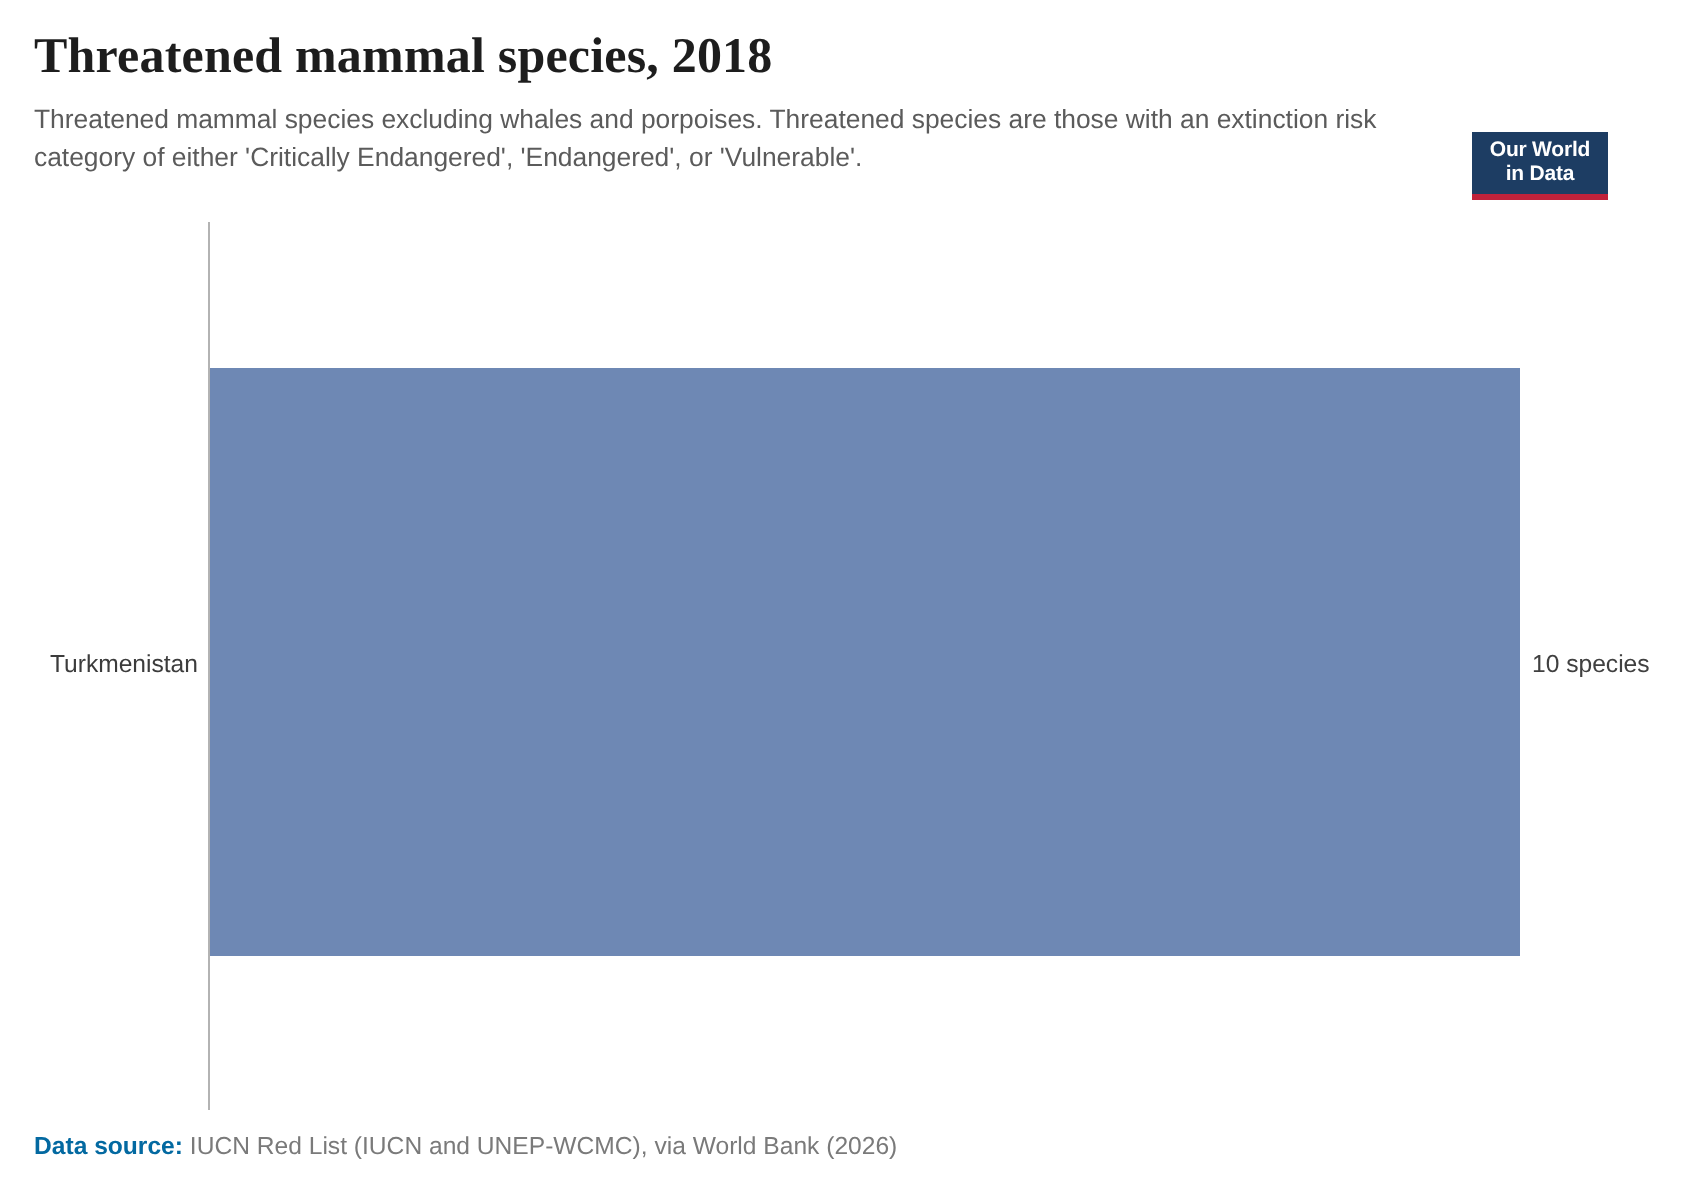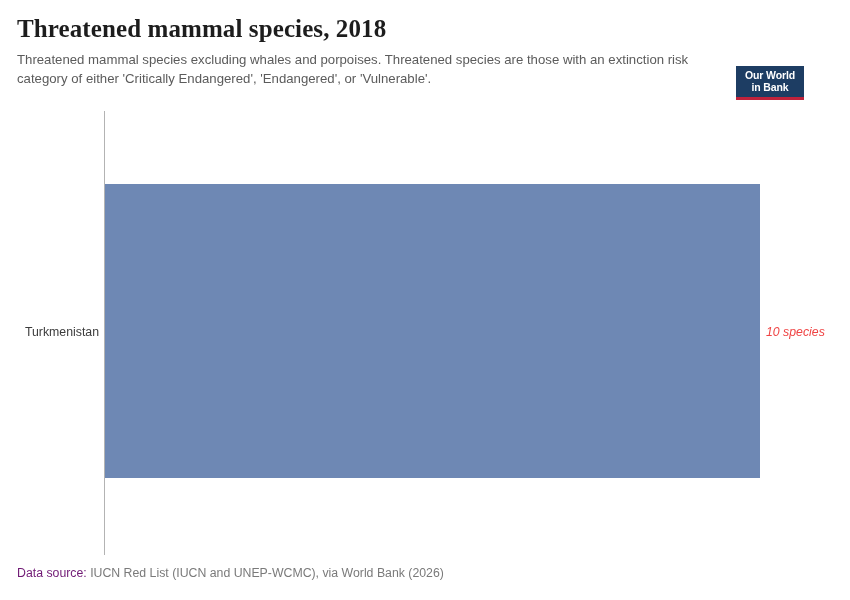--- a/index.html
+++ b/index.html
@@ -110,23 +110,22 @@
     color: #3c3c3c;
     white-space: nowrap;
   }
   .bar-value {
     position: absolute;
     left: 766px;
     top: 320px;
     font-family: "Liberation Sans", sans-serif;
     font-size: 12.3px;
     line-height: 16px;
-    color: #ef4444;
+    color: #404040;
     white-space: nowrap;
-    font-style: italic;
   }
 
   
   .footer {
     position: absolute;
     left: 0;
     top: 565px;
     width: 850px;
     height: 35px;
   }
@@ -134,22 +133,22 @@
     position: absolute;
     left: 17px;
     top: 0;
     font-family: "Liberation Sans", sans-serif;
     font-size: 12.3px;
     line-height: 16px;
     color: #7a7a7a;
     white-space: nowrap;
   }
   .footer-left .src-label {
-    font-weight: normal;
-    color: #701a75;
+    font-weight: bold;
+    color: #0369a1;
   }
   .footer-right {
     position: absolute;
     right: 17px;
     top: 0;
     font-family: "Liberation Sans", sans-serif;
     font-size: 12.3px;
     line-height: 16px;
     color: #8a8a8a;
     white-space: nowrap;
@@ -158,21 +157,21 @@
 </head>
 <body>
 
 <div class="header">
   <div class="chart-title">Threatened mammal species, 2018</div>
   <div class="chart-subtitle">Threatened mammal species excluding whales and porpoises. Threatened species are those with an extinction risk category of either 'Critically Endangered', 'Endangered', or 'Vulnerable'.</div>
 </div>
 
 <div class="owid-logo" style="background: rgb(29, 61, 99); border-bottom-color: rgb(192, 34, 59);">
   <span class="logo-line">Our World</span>
-  <span class="logo-line">in Bank</span>
+  <span class="logo-line">in Data</span>
 </div>
 
 <div class="plot">
   <div class="axis-line" style="background: rgb(179, 179, 179);"></div>
   <div class="bar" style="background: rgb(110, 136, 180);"></div>
   <div class="bar-label">Turkmenistan</div>
   <div class="bar-value">10 species</div>
 </div>
 
 <div class="footer">

